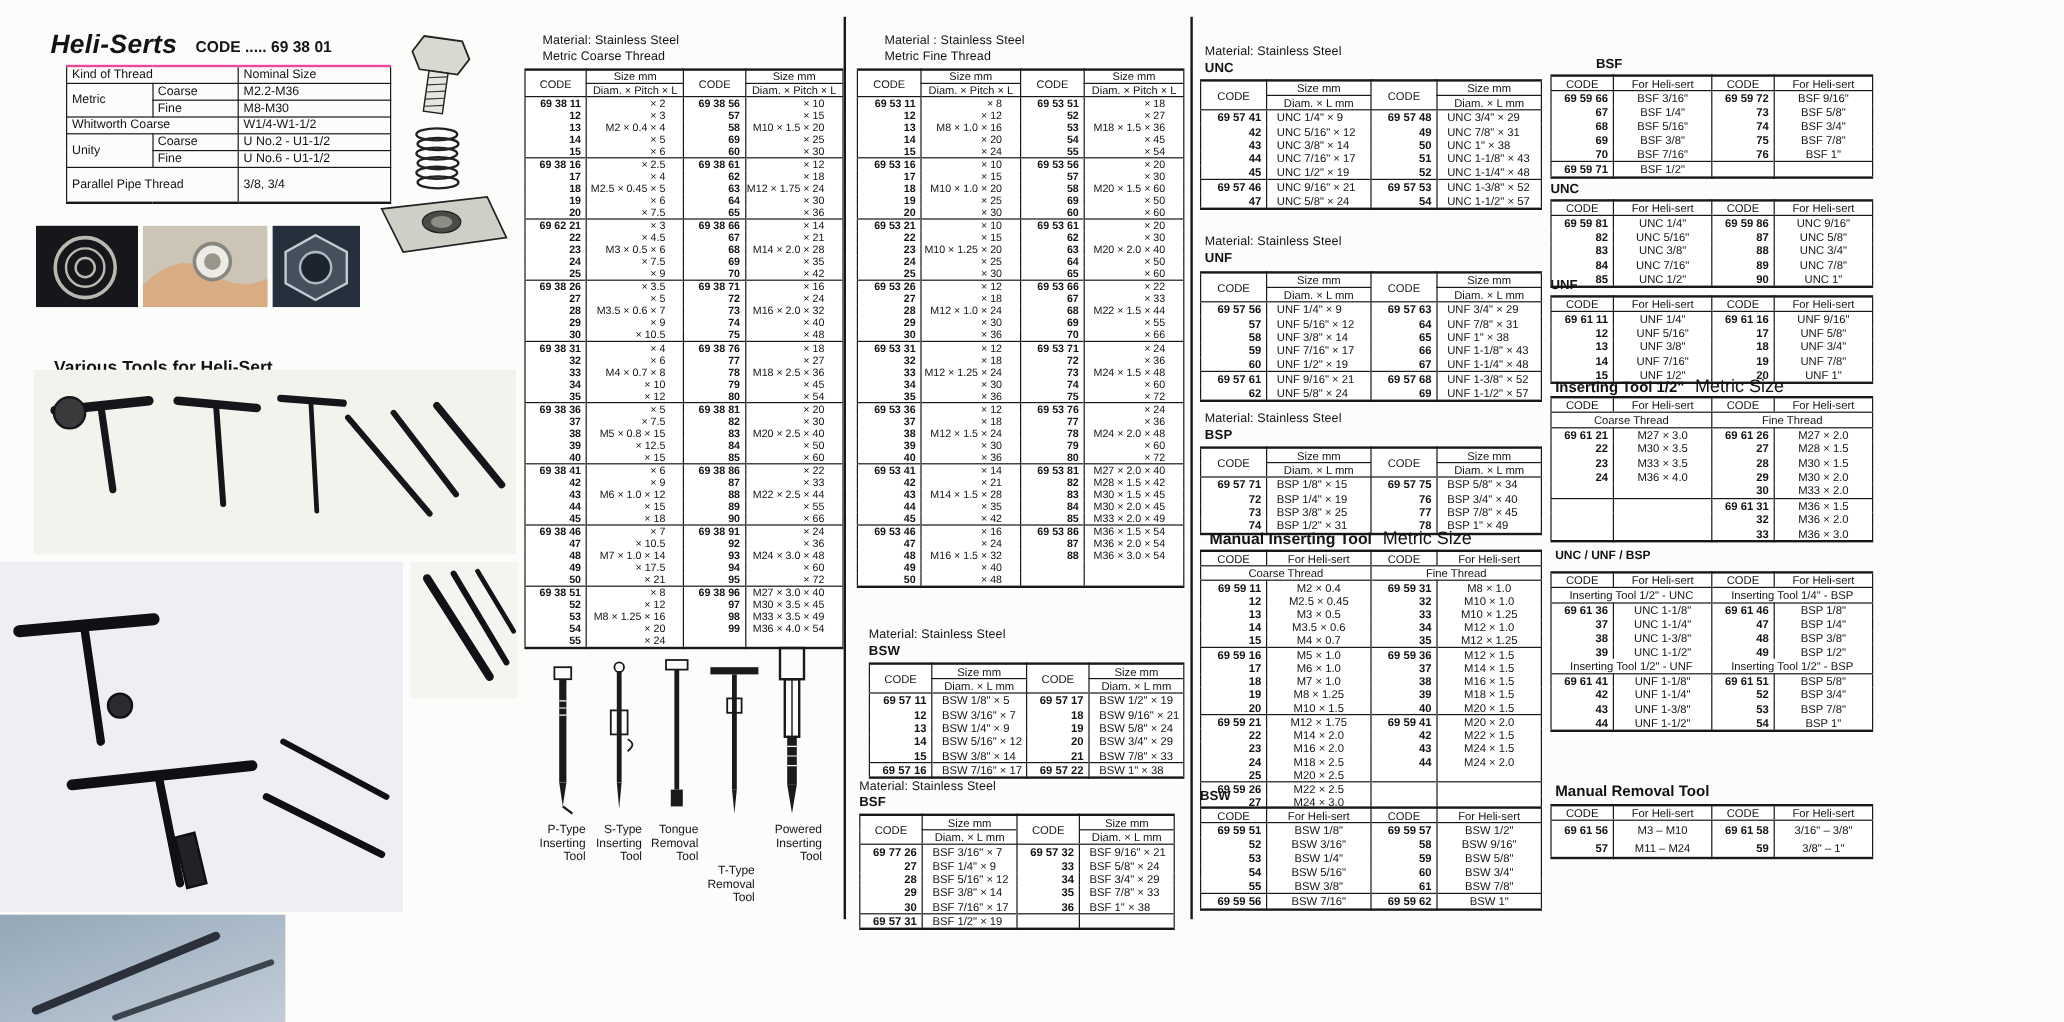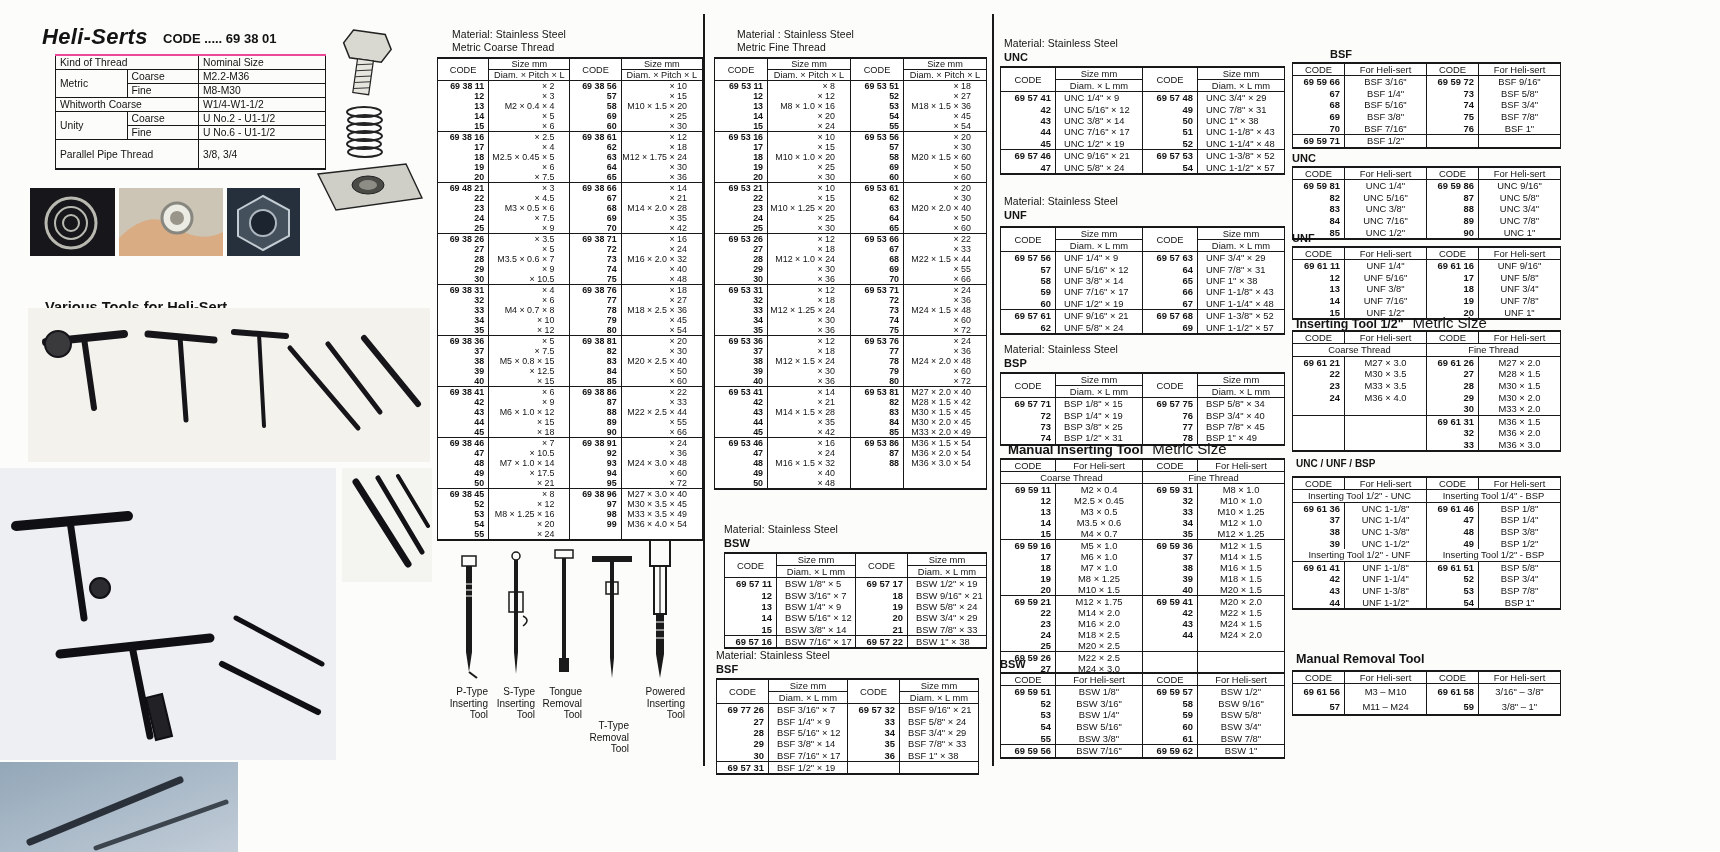--- a/index.html
+++ b/index.html
@@ -268,21 +268,21 @@
         <td>64</td>
         <td>× 30</td>
       </tr>
       <tr>
         <td>20</td>
         <td>× 7.5</td>
         <td>65</td>
         <td>× 36</td>
       </tr>
       <tr class="sep">
-        <td>69 48 21</td>
+        <td>69 62 21</td>
         <td>× 3</td>
         <td>69 38 66</td>
         <td>× 14</td>
       </tr>
       <tr>
         <td>22</td>
         <td>× 4.5</td>
         <td>67</td>
         <td>× 21</td>
       </tr>
@@ -448,21 +448,21 @@
         <td>94</td>
         <td>× 60</td>
       </tr>
       <tr>
         <td>50</td>
         <td>× 21</td>
         <td>95</td>
         <td>× 72</td>
       </tr>
       <tr class="sep">
-        <td>69 38 45</td>
+        <td>69 38 51</td>
         <td>× 8</td>
         <td>69 38 96</td>
         <td>M27 × 3.0 × 40</td>
       </tr>
       <tr>
         <td>52</td>
         <td>× 12</td>
         <td>97</td>
         <td>M30 × 3.5 × 45</td>
       </tr>

